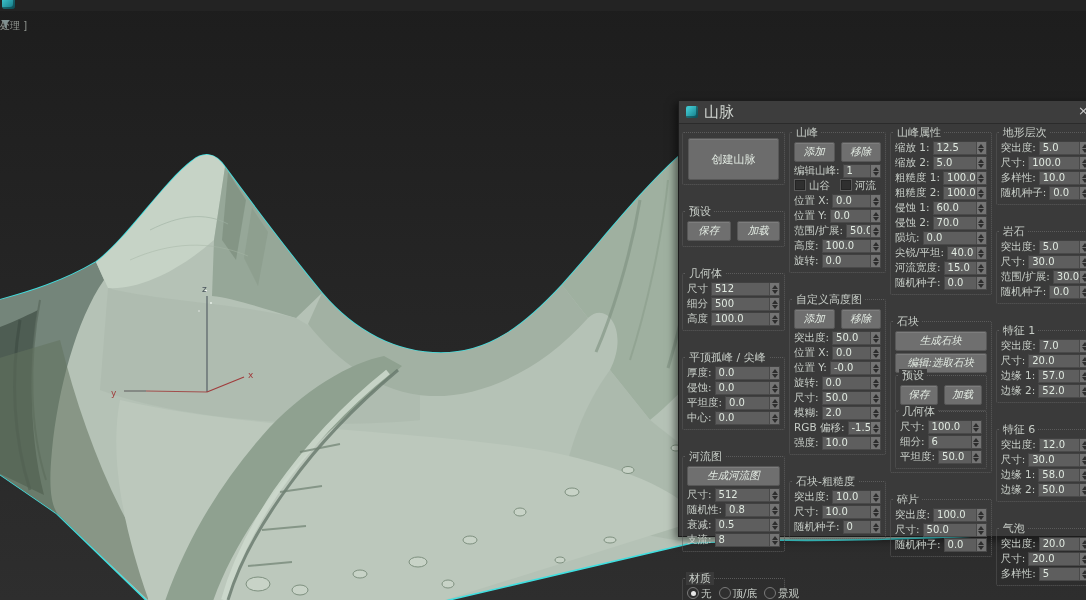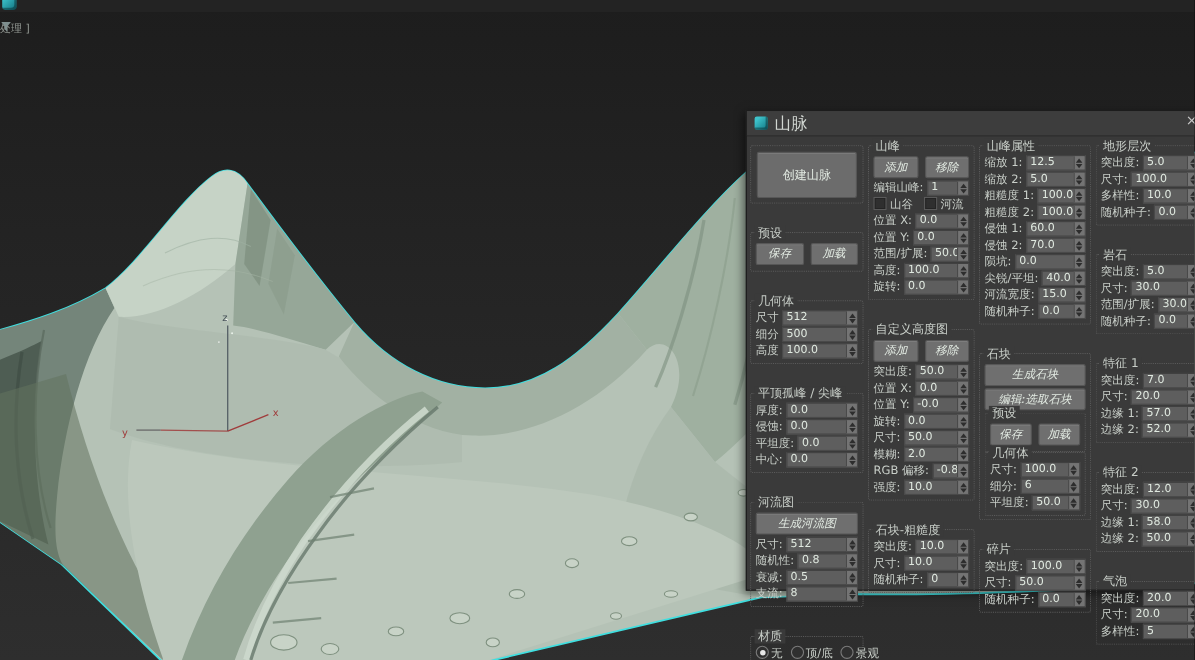--- a/index.html
+++ b/index.html
@@ -432,21 +432,21 @@
                 <span class="val">2.0</span>
                 <div class="spin">
                   <span class="sp-up"></span>
                   <span class="sp-dn"></span>
                 </div>
               </div>
             </div>
             <div class="row">
               <span class="lbl">RGB 偏移:</span>
               <div class="field">
-                <span class="val">-0.8</span>
+                <span class="val">-1.5</span>
                 <div class="spin">
                   <span class="sp-up"></span>
                   <span class="sp-dn"></span>
                 </div>
               </div>
             </div>
             <div class="row">
               <span class="lbl">强度:</span>
               <div class="field">
                 <span class="val">10.0</span>
@@ -802,21 +802,21 @@
               <div class="field">
                 <span class="val">52.0</span>
                 <div class="spin">
                   <span class="sp-up"></span>
                   <span class="sp-dn"></span>
                 </div>
               </div>
             </div>
           </div>
           <div class="group">
-            <span class="group-title">特征 2</span>
+            <span class="group-title">特征 6</span>
             <div class="row">
               <span class="lbl">突出度:</span>
               <div class="field">
                 <span class="val">12.0</span>
                 <div class="spin">
                   <span class="sp-up"></span>
                   <span class="sp-dn"></span>
                 </div>
               </div>
             </div>

